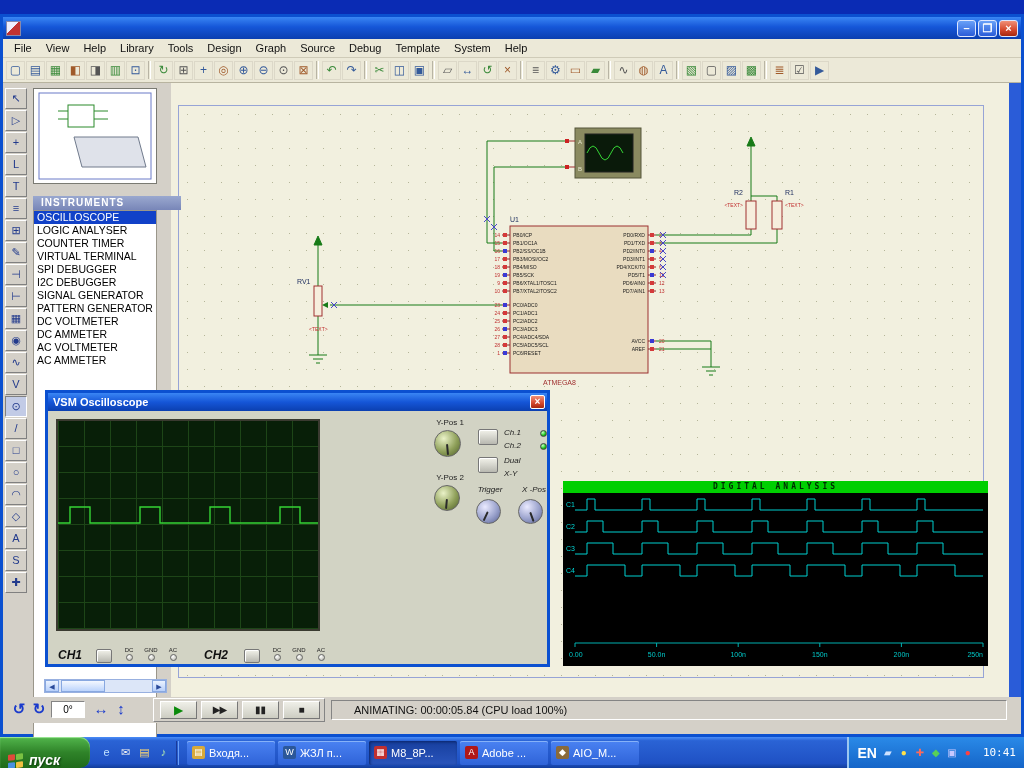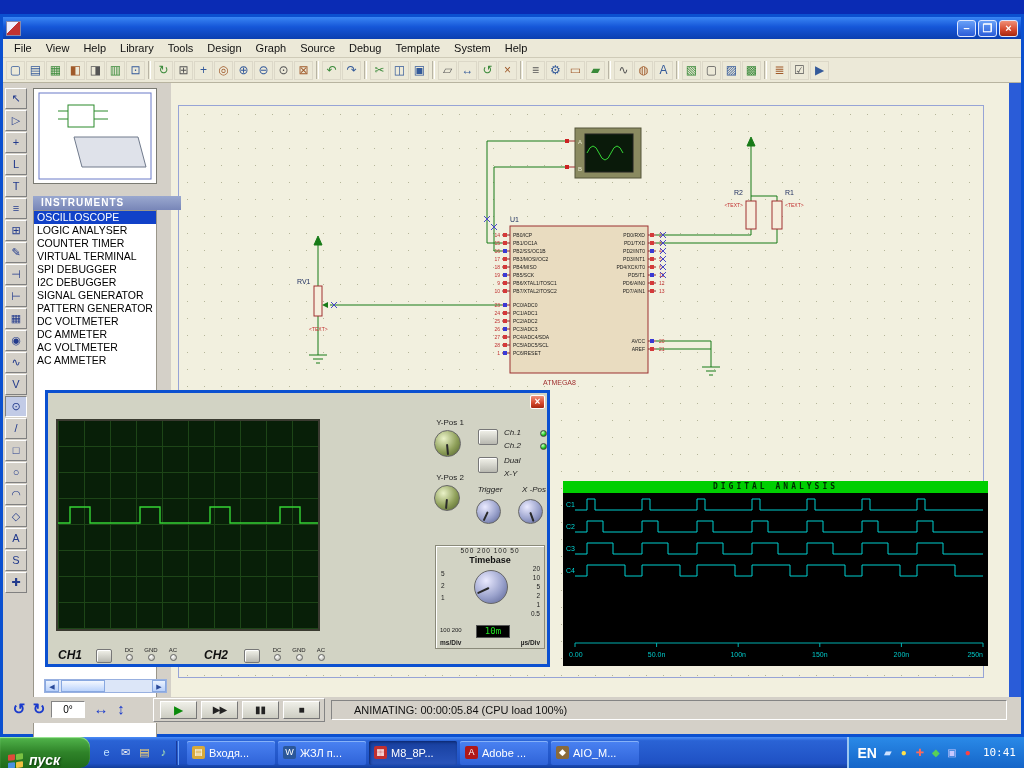--- a/index.html
+++ b/index.html
@@ -418,20 +418,21 @@
       <div id="sim-panel">
         <div class="sim-btn play" style="left:6px">▶</div>
         <div class="sim-btn" style="left:47px;letter-spacing:-1px">▶▶</div>
         <div class="sim-btn" style="left:88px">▮▮</div>
         <div class="sim-btn" style="left:129px">■</div>
       </div>
       <div id="status-bar">ANIMATING: 00:00:05.84 (CPU load 100%)</div>
     </div>
 
     <div id="scope-win">
+      <div id="scope-title">VSM Oscilloscope</div>
       <div id="scope-close">×</div>
       <div id="scope-screen">
         <svg id="scope-trace" width="260" height="208">
             <polyline points="0,102 12,102 12,86 32,86 32,102 82,102 82,86 102,86 102,102 152,102 152,86 172,86 172,102 222,102 222,86 242,86 242,102 260,102" fill="none" stroke="#35d435" stroke-width="1.4"></polyline>
           </svg>
       </div>
 
 
       <div class="sc-label" style="left:374px;top:25px;width:56px">Y-Pos 1</div>
       <div class="knob grn" style="left:386px;top:37px;width:27px;height:27px">
@@ -463,42 +464,20 @@
           </div>
         </div>
       <div class="sc-label" style="left:464px;top:92px;width:44px;font-style:italic">X -Pos</div>
       <div class="knob blu" style="left:470px;top:106px;width:25px;height:25px">
           <div class="ptr-wrap" style="transform:rotate(160deg)">
             <div class="ptr"></div>
           </div>
         </div>
 
 
-      <div class="gain-box" style="left:387px;top:152px;width:110px;height:104px">
-        <div class="sc-top">500 200 100 50</div>
-        <div class="sc-title">Timebase</div>
-        <div class="sc-col" style="left:5px;top:22px;line-height:12px">5
-2
-1</div>
-        <div class="sc-col" style="right:4px;top:18px;line-height:9px;text-align:right">20
-10
-5
-2
-1
-0.5</div>
-        <div class="sc-col" style="left:4px;top:81px;font-size:6px">100 200</div>
-        <div class="knob blu" style="left:38px;top:24px;width:34px;height:34px">
-            <div class="ptr-wrap" style="transform:rotate(245deg)">
-              <div class="ptr"></div>
-            </div>
-          </div>
-        <div class="lcd" style="left:40px;top:79px;width:34px;height:13px">10m</div>
-        <div class="unit" style="left:4px;top:93px">ms/Div</div>
-        <div class="unit" style="right:4px;top:93px">µs/Div</div>
-      </div>
 
       <div class="chn" style="left:10px;top:255px">CH1</div>
       <div class="pbtn" style="left:48px;top:256px;width:16px;height:14px"></div>
       <div class="coup" style="left:70px;top:254px">
           <div class="cl">DC</div>
           <div class="dot"></div>
         </div>
       <div class="coup" style="left:92px;top:254px">
           <div class="cl">GND</div>
           <div class="dot"></div>

